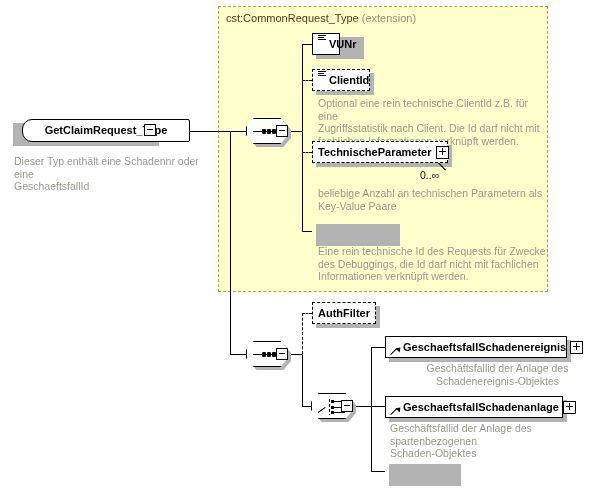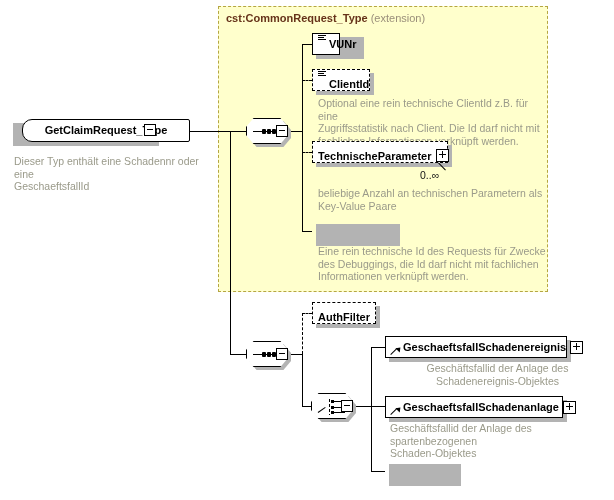--- a/index.html
+++ b/index.html
@@ -45,21 +45,21 @@
   }
   .group-title {
     position: absolute;
     left: 10px;
     top: 6px;
     font-size: 11px;
     white-space: nowrap;
   }
   .group-title .gt-name {
     color: #66331a;
-    font-weight: bold;
+    font-weight: normal;
   }
   .group-title .gt-kind {
     color: #9a8f7a;
     font-weight: normal;
   }
 
   
   .node {
     position: absolute;
     box-sizing: border-box;
@@ -69,21 +69,20 @@
     display: flex;
     align-items: center;
     padding: 0 5px 0 5px;
     font-size: 11px;
     font-weight: bold;
     color: #000000;
     white-space: nowrap;
   }
   .node.optional {
     border: 1px dashed #000000;
-    align-items: flex-end;
   }
   .node.rounded-type {
     border-radius: 10px 2px 2px 10px;
     height: 23px;
   }
   .shadow {
     position: absolute;
     background: #b3b3b3;
   }
 

